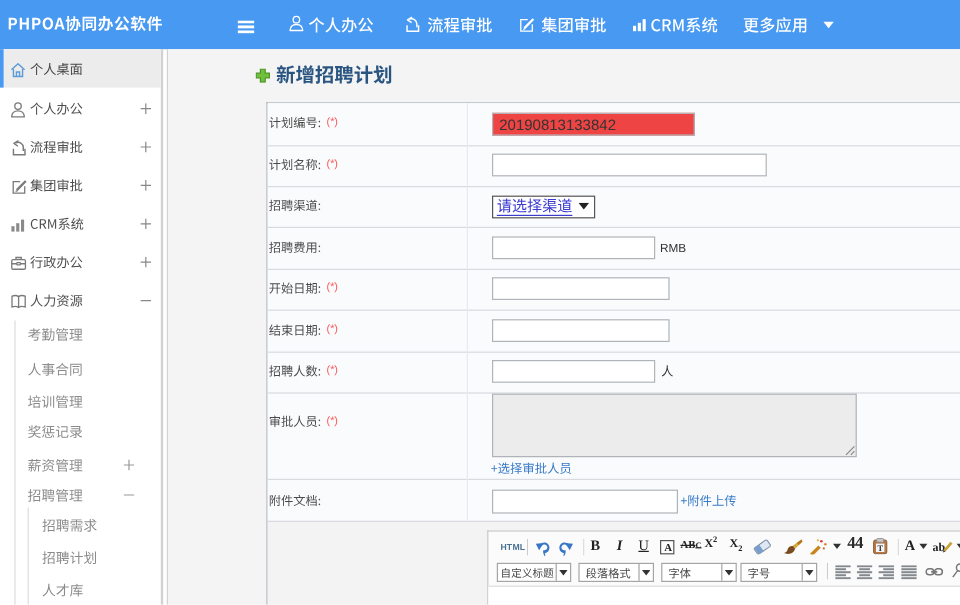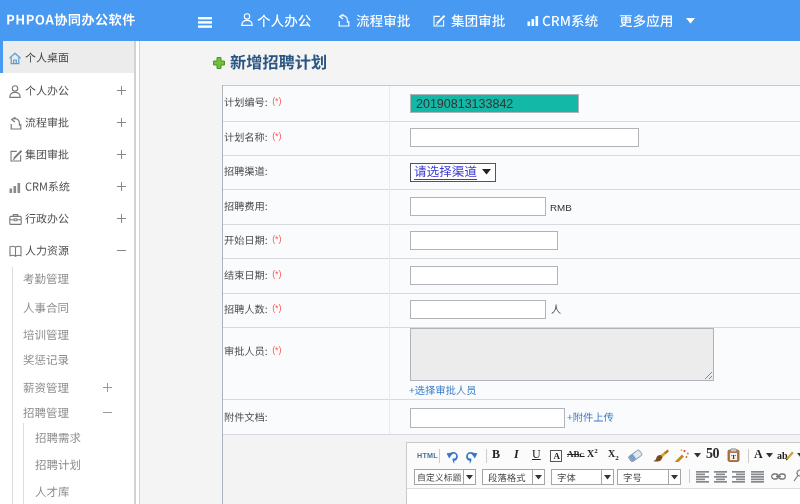--- a/index.html
+++ b/index.html
@@ -465,21 +465,21 @@
         <use href="#g81" x="4000"></use>
       </svg></div>
     <div style="position:absolute;left:272.1356px;top:344.5px;font:9px 'Liberation Sans',sans-serif;color:#f55;">(*)</div>
     <div style="position:absolute;left:223.5px;top:412.4px;height:10.2px;line-height:0;"><svg class="" width="43.6" height="10.2" viewBox="0 -880 4278 1000" fill="#4a4a4a" style="overflow:visible">
         <use href="#g96" x="0"></use>
         <use href="#g97" x="1000"></use>
         <use href="#g98" x="2000"></use>
         <use href="#g99" x="3000"></use>
         <use href="#g81" x="4000"></use>
       </svg></div>
-    <div style="position:absolute;left:410px;top:93.5px;width:169px;height:19px;border:1px solid #b0b3b8;background:#14b8a6;box-sizing:border-box;">
+    <div style="position:absolute;left:410px;top:93.5px;width:169px;height:19px;border:1px solid #b0b3b8;background:#ef4444;box-sizing:border-box;">
       <span style="font:12.5px 'Liberation Sans',sans-serif;color:#333;position:absolute;left:5px;top:2px;">20190813133842</span>
     </div>
     <div style="position:absolute;left:410px;top:127.5px;width:229px;height:19px;border:1px solid #b0b3b8;background:#fff;box-sizing:border-box;"></div>
     <div style="position:absolute;left:410px;top:162.5px;width:86px;height:19.5px;border:1.5px solid #555;background:#fff;box-sizing:border-box;">
       <div style="position:absolute;left:3px;top:1.5px;line-height:0;border-bottom:1px solid #3b3bd0;padding-bottom:1px;"><svg class="" width="63.0" height="12.6" viewBox="0 -880 5000 1000" fill="#3b3bd0" style="overflow:visible">
           <use href="#g100" x="0"></use>
           <use href="#g101" x="1000"></use>
           <use href="#g102" x="2000"></use>
           <use href="#g84" x="3000"></use>
           <use href="#g85" x="4000"></use>
@@ -560,21 +560,21 @@
     <div style="position:absolute;left:674px;top:448.5px;line-height:0;"><svg width="16" height="13" viewBox="0 0 16 13">
         <path d="M1,12.5 L8,5.5 L10,7.5 L3,14.5 Z" fill="#c8861e"></path>
         <circle cx="10.5" cy="2" r="1.1" fill="#e03a3a"></circle>
         <circle cx="13.8" cy="4.5" r="1.1" fill="#e0873a"></circle>
         <circle cx="7.5" cy="1.2" r="0.9" fill="#e0b03a"></circle>
         <circle cx="12.5" cy="8" r="0.9" fill="#c8662a"></circle>
       </svg></div>
     <div style="position:absolute;left:694px;top:452.5px;line-height:0;"><svg width="7" height="5">
         <path d="M0,0 H7 L3.5,4.5 Z" fill="#333"></path>
       </svg></div>
-    <div style="position:absolute;left:706px;top:446.92px;font:bold 14px 'Liberation Serif',sans-serif;color:#2a2a2a;line-height:1;white-space:nowrap;letter-spacing:-0.5px;">50</div>
+    <div style="position:absolute;left:706px;top:446.92px;font:bold 14px 'Liberation Serif',sans-serif;color:#2a2a2a;line-height:1;white-space:nowrap;letter-spacing:-0.5px;">44</div>
     <div style="position:absolute;left:727px;top:448px;line-height:0;"><svg width="13" height="14" viewBox="0 0 13 14">
         <rect x="1" y="2" width="11" height="11.5" rx="1.5" fill="#b4794a" stroke="#8a5a30" stroke-width="0.8"></rect>
         <rect x="3.5" y="0.8" width="6" height="3" rx="1" fill="#c9c9c9" stroke="#888" stroke-width="0.7"></rect>
         <rect x="3" y="5" width="7" height="7" fill="#f4f4f4"></rect>
         <text x="6.5" y="11" text-anchor="middle" font-family="Liberation Serif" font-size="7" font-weight="bold" fill="#333">T</text>
       </svg></div>
     <div style="position:absolute;left:748px;top:449px;line-height:0;"><svg width="1" height="14">
         <rect width="1" height="14" fill="#ccc"></rect>
       </svg></div>
     <div style="position:absolute;left:754px;top:447.86px;font:bold 12px 'Liberation Serif',sans-serif;color:#222;line-height:1;white-space:nowrap;">A</div>

